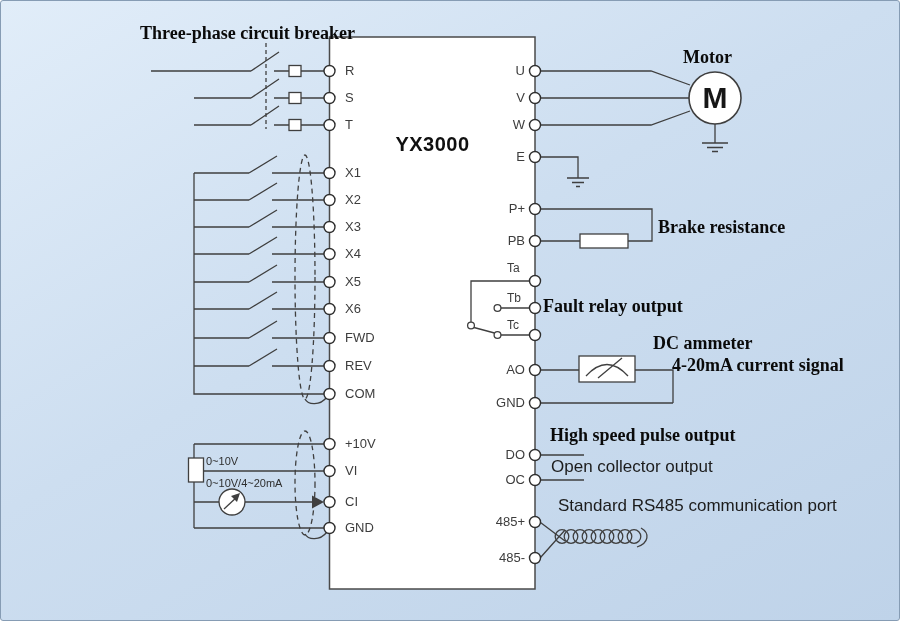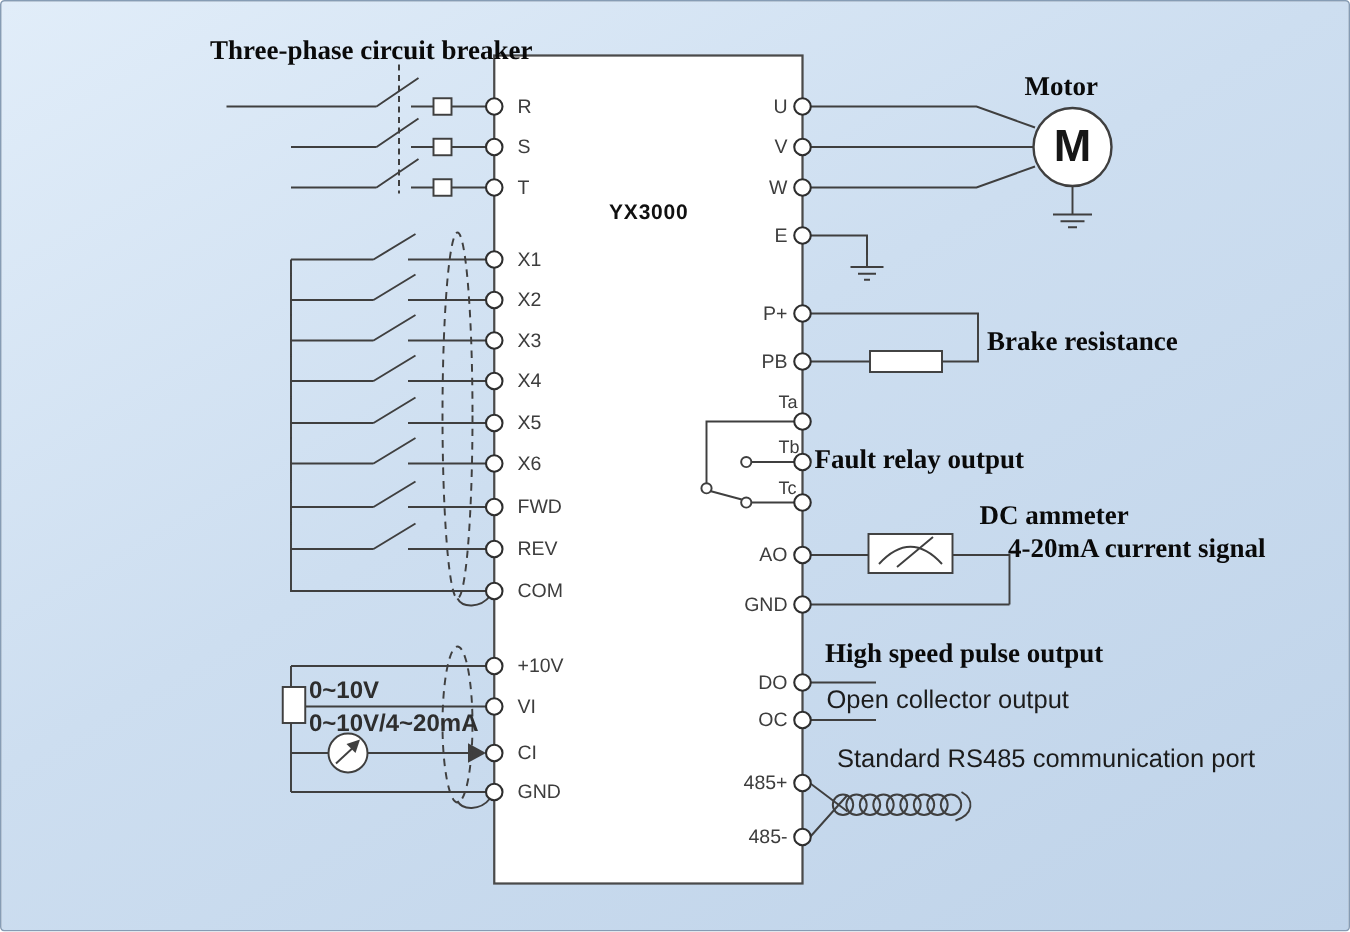--- a/index.html
+++ b/index.html
@@ -12,24 +12,24 @@
     box-sizing:border-box;
     overflow:hidden;
     font-family:"Liberation Sans",sans-serif;
   }
   .screen svg{position:absolute;left:0;top:0;}
   .lbl{position:absolute;white-space:nowrap;color:#0a0a0a;text-align:right;}
   .ann{font-family:"Liberation Serif",serif;font-weight:bold;font-size:18px;line-height:19px;}
   .mono{font-family:Liberation Sans, sans-serif;font-weight:normal;font-size:17px;line-height:18px;color:#1c1c1c;}
   .t{position:absolute;font-size:13px;line-height:16px;color:#3d3d3d;white-space:nowrap;}
   .tr{width:60px;text-align:right;}
-  .small{font-size:12px;line-height:13px;margin-left:12px;}
-  .tiny{font-size:16px;line-height:14px;color:#2e2e2e;font-weight:bold;}
+  .small{font-size:12px;line-height:13px;}
+  .tiny{font-size:11px;line-height:14px;color:#2e2e2e;}
   .model{position:absolute;left:329px;top:132px;width:205px;text-align:center;
-         font-size:14px;font-weight:bold;color:#101010;letter-spacing:.5px;}
+         font-size:20px;font-weight:bold;color:#101010;letter-spacing:.5px;}
   .motor-m{position:absolute;left:689px;top:80px;width:50px;height:34px;text-align:center;
            font-size:30px;line-height:34px;font-weight:bold;color:#161616;}
 </style>
 </head>
 <body>
 
 <div class="screen">
 
   <svg width="900" height="621" viewBox="0 0 900 621" fill="none" stroke="#3f3f3f" stroke-width="1.3">
 

